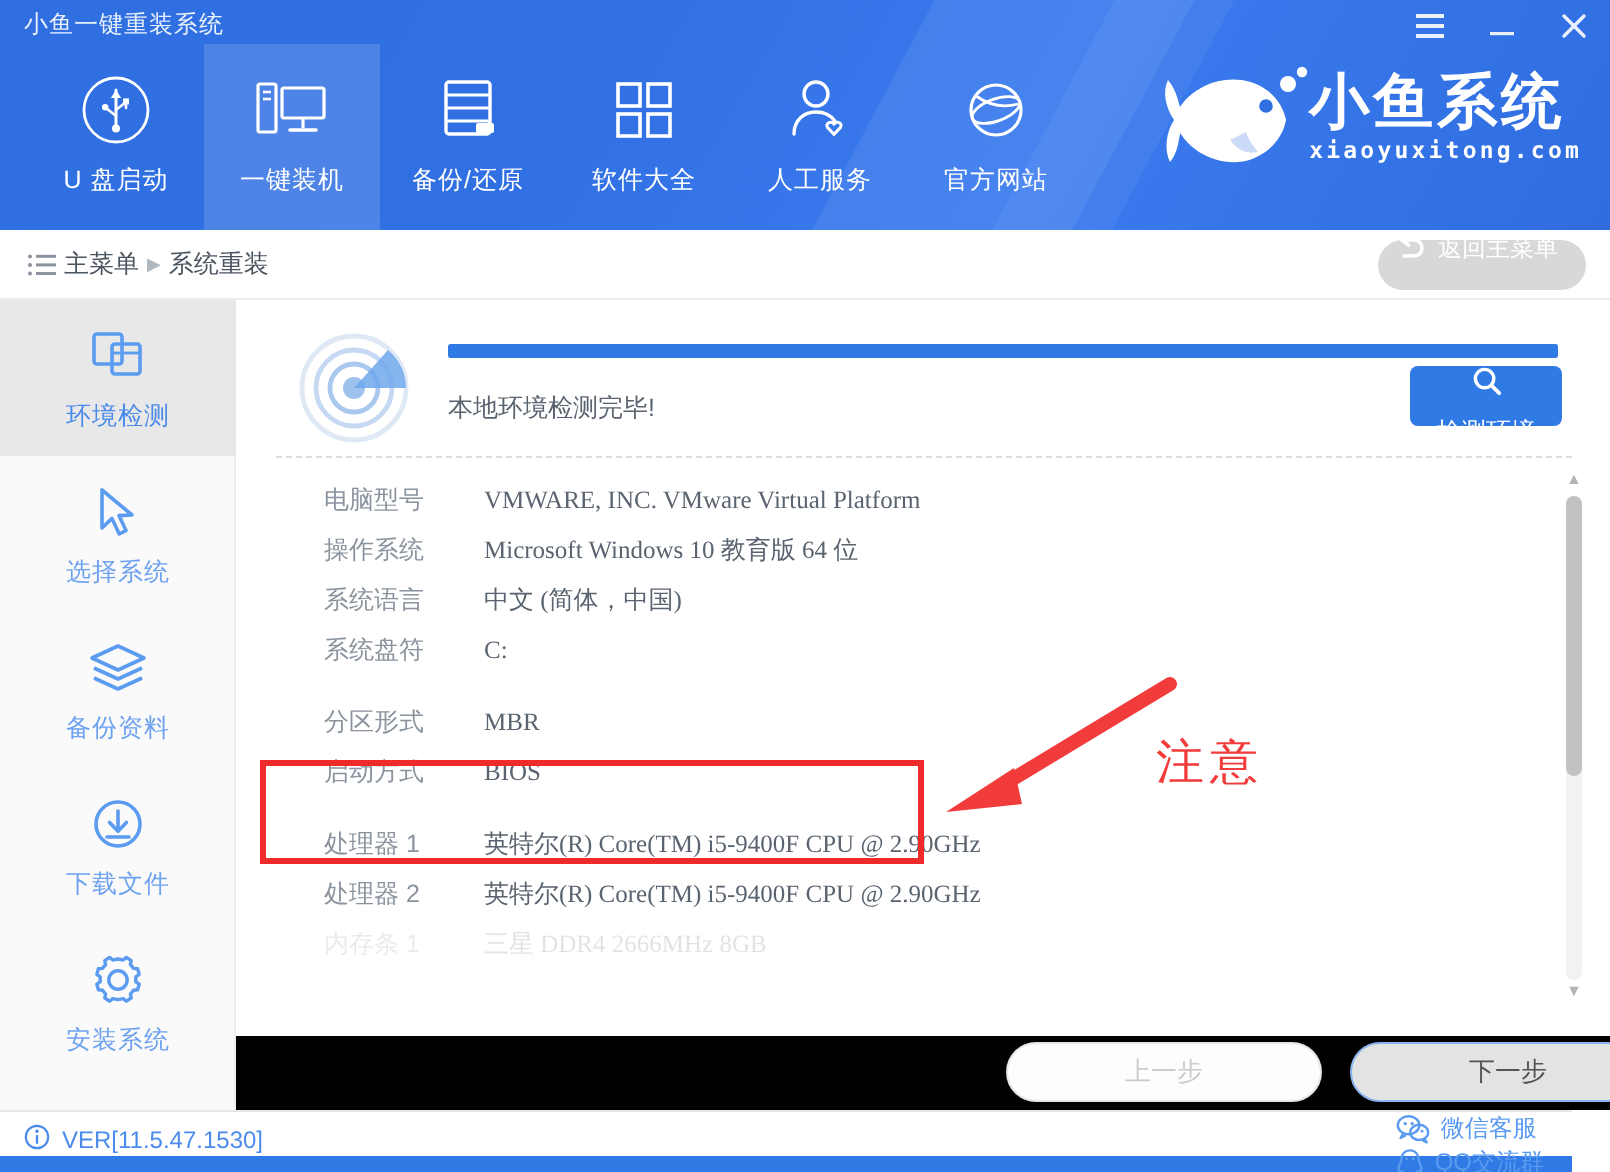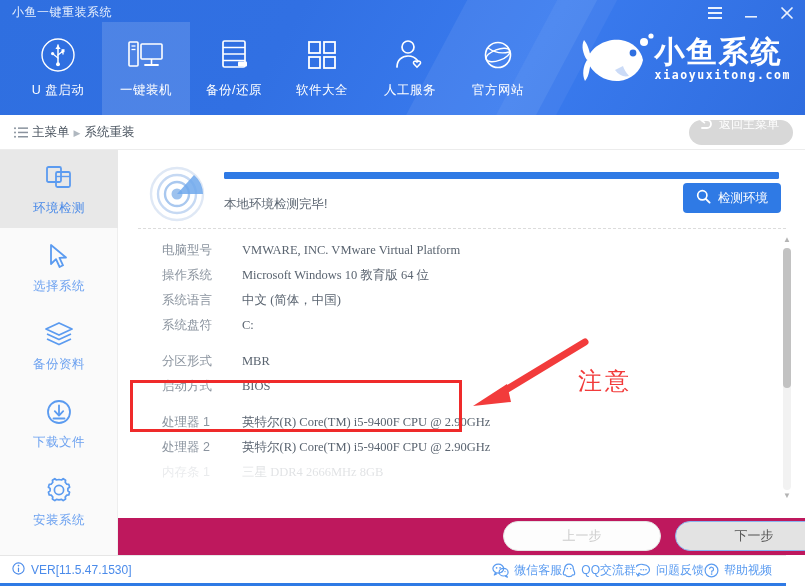--- a/index.html
+++ b/index.html
@@ -176,49 +176,49 @@
     margin: 2px 0; position: relative; cursor: pointer;
   }
   .vs-thumb {
     position: absolute; left: 0; top: 0; width: 8px; height: 58%;
     background: #c2c2c2; border-radius: 4px; cursor: pointer;
   }
 
   
   .btn-row {
     position: absolute; left: 118px; top: 518px; width: 687px; height: 37px;
-    background: #be185d;
+    background: #000000;
   }
   .step-btn {
     position: absolute; top: 3px; height: 30px; width: 158px;
     border-radius: 15px; font-size: 13px;
     display: flex; align-items: center; justify-content: center; cursor: pointer;
   }
   .step-prev {
     left: 385px; border: 1px solid #e4e4e4; background: #fdfdfd; color: #cccccc;
   }
   .step-next {
     left: 557px; border: 1px solid #89b4ef; background: #e3e3e3; color: #545454;
   }
 
   
   .statusbar {
     position: absolute; left: 0; top: 555px; width: 786px; height: 31px;
     background: #ffffff; border-top: 1px solid #e6e6e6;
-    border-bottom: 3px solid #ec4899;
+    border-bottom: 8px solid #ec4899;
     padding-left: 19px;
   }
   .ver {
     position: absolute; left: 12px; top: 0; height: 28px;
     display: flex; align-items: center; gap: 6px;
     font-size: 12px; color: #4b8bea;
   }
   .links {
     position: absolute; right: 14px; top: 0; height: 28px;
-    display: flex; align-items: center; 
+    display: flex; align-items: flex-start;  flex-direction: column;
   }
   .link-item {
     display: flex; align-items: center; gap: 5px;
     font-size: 12px; color: #5a9bf0; cursor: pointer;
   }
   .link-item svg { display: block; }
 </style>
 </head>
 <body>
 
@@ -450,21 +450,21 @@
           <circle cx="31" cy="30" r="19" fill="none" stroke="#c6d9f3" stroke-width="2.4"></circle>
           <circle cx="31" cy="30" r="12" fill="none" stroke="#a9c8ef" stroke-width="2.4"></circle>
           <circle cx="31" cy="30" r="5.5" fill="#9dc2ee"></circle>
           <path d="M31 30 L57 30 A26 26 0 0 0 48 11 Z" fill="#6ea8ec" opacity="0.85"></path>
         </svg>
       </span>
       <div class="pbar-wrap">
         <div class="pbar-fill" id="pbar" style="width: 100%;"></div>
       </div>
       <div class="status-txt">本地环境检测完毕!</div>
-      <button class="detect-btn" style="background: rgb(47, 122, 229);">
+      <button class="detect-btn" style="background: rgb(47, 122, 229); flex-direction: column;">
         <span>
           <svg width="15" height="15" viewBox="0 0 15 15">
             <circle cx="6.3" cy="6.3" r="4.6" fill="none" stroke="#ffffff" stroke-width="1.7"></circle>
             <line x1="9.8" y1="9.8" x2="13.6" y2="13.6" stroke="#ffffff" stroke-width="1.9" stroke-linecap="round"></line>
           </svg>
         </span>
         <span>检测环境</span>
       </button>
     </div>
 

